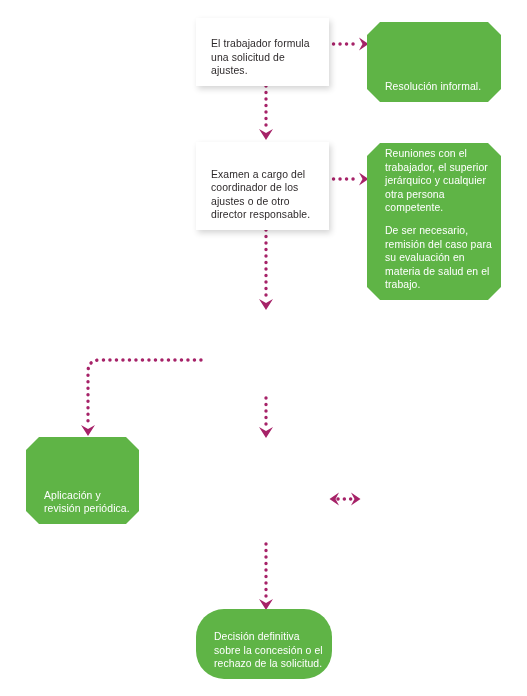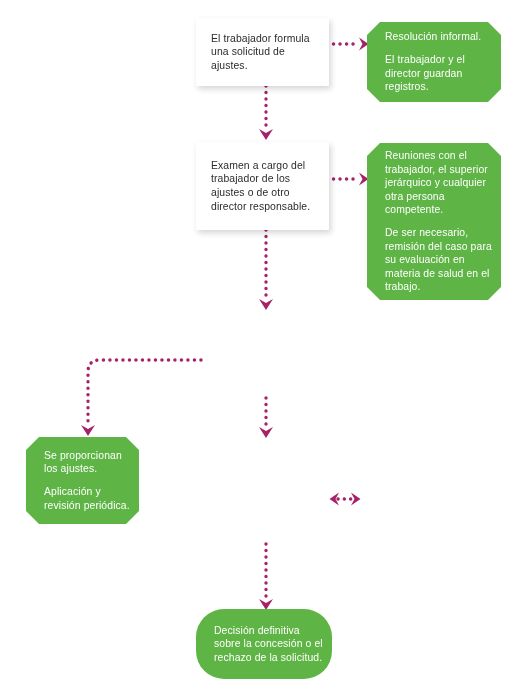--- a/index.html
+++ b/index.html
@@ -45,21 +45,21 @@
     );
   }
 
   .node-inner {
     position: absolute;
     left: 0; top: 0;
     width: 100%;
     height: 100%;
     display: flex;
     flex-direction: column;
-    justify-content: center;
+    justify-content: flex-end;
     box-sizing: border-box;
   }
 
   .node-white .node-inner { padding: 8px 14px 8px 15px; }
   .node-green .node-inner { padding: 8px 8px 8px 18px; }
 
   .para {
     margin: 0 0 9px 0;
     font-size: 10.4px;
     line-height: 13.6px;
@@ -142,41 +142,39 @@
 
   <div class="node node-white" style="left:196px; top:18px; width:133px; height:68px;">
     <div class="node-inner">
       <p class="para">El trabajador formula una solicitud de ajustes.</p>
     </div>
   </div>
 
   <div class="node node-green" style="left:367px; top:22px; width:134px; height:80px;">
     <div class="node-inner">
       <p class="para">Resolución informal.</p>
-      <p class="para">El trabajador y el director guardan registros.</p>
     </div>
   </div>
 
   <div class="node node-white" style="left:196px; top:142px; width:133px; height:88px;">
     <div class="node-inner">
-      <p class="para">Examen a cargo del trabajador de los ajustes o de otro director responsable.</p>
+      <p class="para">Examen a cargo del coordinador de los ajustes o de otro director responsable.</p>
     </div>
   </div>
 
   <div class="node node-green" style="left:367px; top:143px; width:134px; height:157px;">
     <div class="node-inner">
       <p class="para">Reuniones con el trabajador, el superior jerárquico y cualquier otra persona competente.</p>
       <p class="para">De ser necesario, remisión del caso para su evaluación en materia de salud en el trabajo.</p>
     </div>
   </div>
 
 
   <div class="node node-green" style="left:26px; top:437px; width:113px; height:87px;">
     <div class="node-inner">
-      <p class="para">Se proporcionan los ajustes.</p>
       <p class="para">Aplicación y revisión periódica.</p>
     </div>
   </div>
 
 
 
   <div class="node node-green" style="left:196px; top:609px; width:136px; height:70px;border-radius:28px;">
     <div class="node-inner">
       <p class="para">Decisión definitiva sobre la concesión o el rechazo de la solicitud.</p>
     </div>

